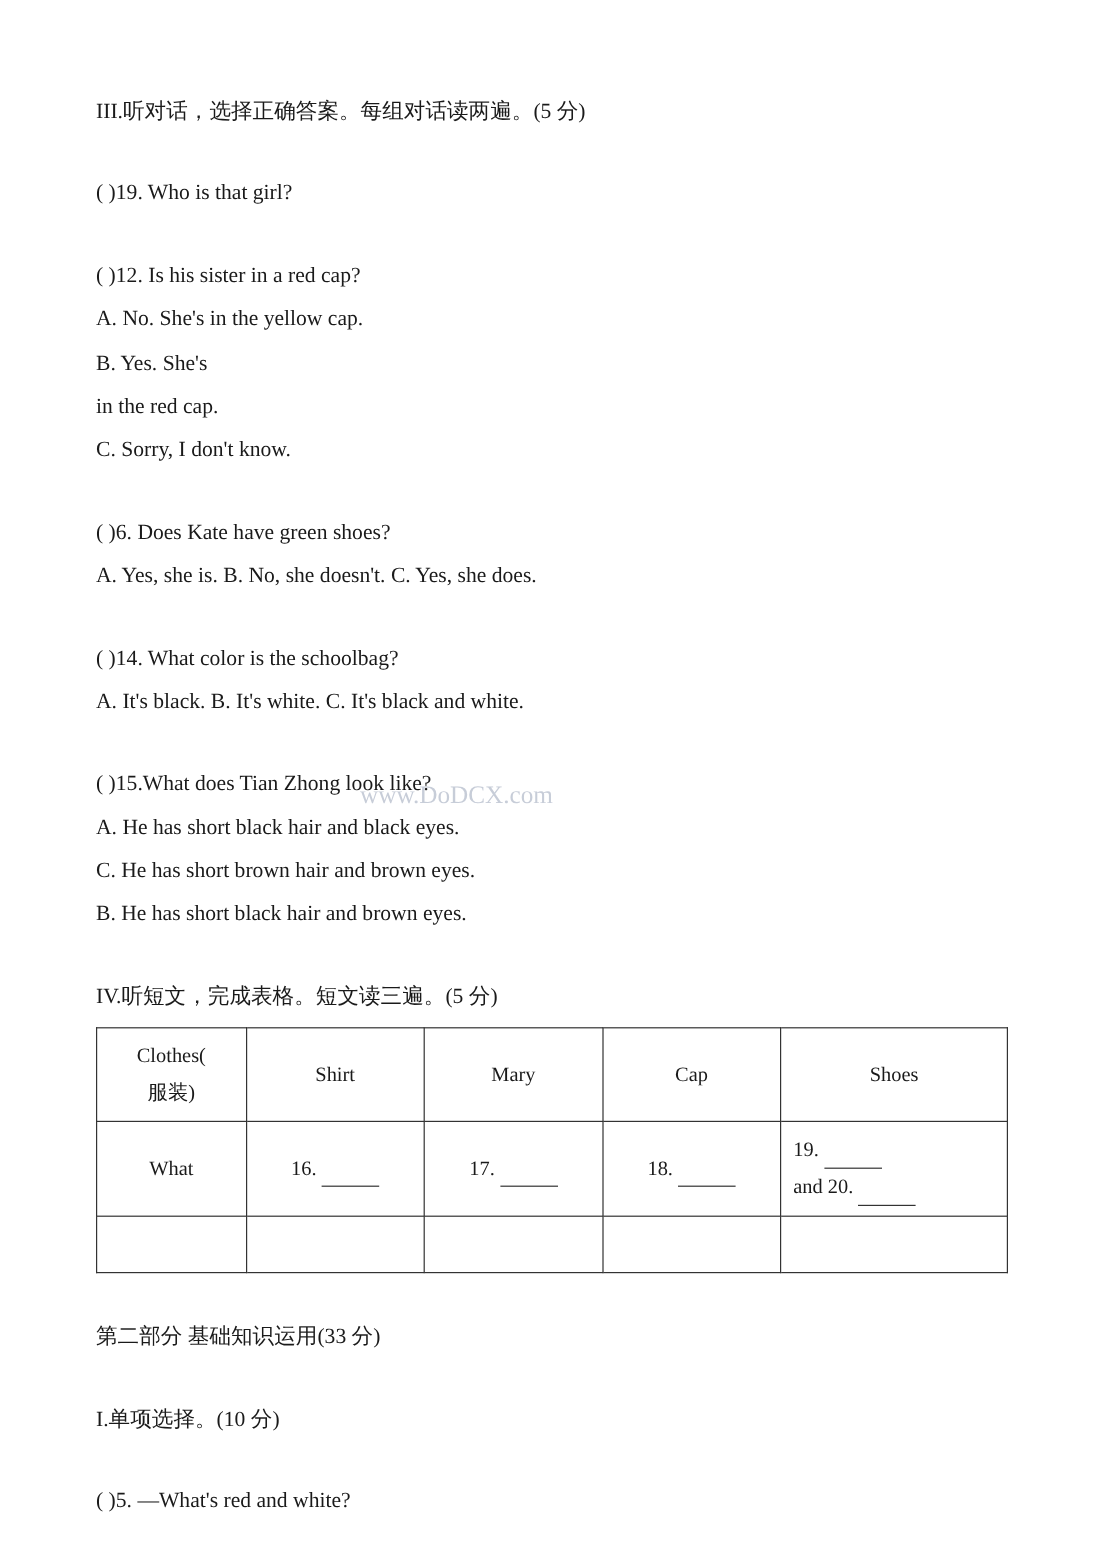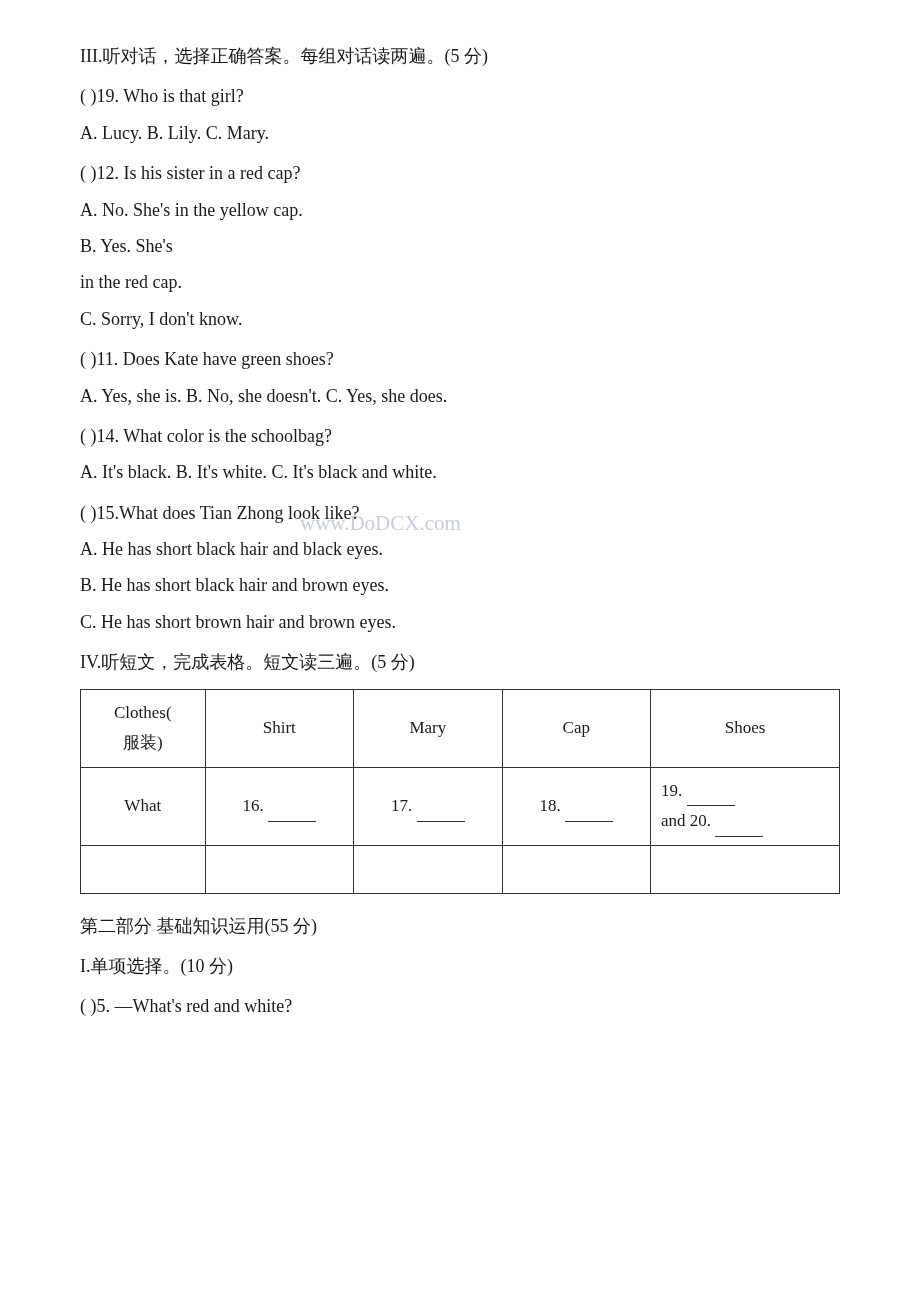--- a/index.html
+++ b/index.html
@@ -12,20 +12,21 @@
       font-family: "SimSun", "宋体", serif;
       font-size: 18px;
       color: #1a1a1a;
       width: 920px;
       min-height: 1302px;
       padding: 40px 80px;
       line-height: 1.8;
     }
     .section {
       margin-bottom: 8px;
+      margin-top: 36px;
     }
     .line {
       margin-bottom: 4px;
       display: block;
     }
     .watermark {
       color: #b0b8c8;
       font-size: 16px;
       opacity: 0.7;
       pointer-events: none;
@@ -63,49 +64,48 @@
 <body>
 
 <div>
 
   <div class="section">
     <span class="line">III.听对话，选择正确答案。每组对话读两遍。(5 分)</span>
   </div>
 
   <div class="section">
     <span class="line">( )19. Who is that girl?</span>
-    <span class="line">A. Lucy.    B. Lily.    C. Mary.</span>
   </div>
 
   <div class="section">
     <span class="line">( )12. Is his sister in a red cap?</span>
     <span class="line">A. No. She's in the yellow cap.</span>
     <span class="line">B. Yes. She's</span>
     <span class="line"> in the red cap.</span>
     <span class="line">C. Sorry, I don't know.</span>
   </div>
 
   <div class="section">
-    <span class="line">( )11. Does Kate have green shoes?</span>
+    <span class="line">( )6. Does Kate have green shoes?</span>
     <span class="line">A. Yes, she is.    B. No, she doesn't.    C. Yes, she does.</span>
   </div>
 
   <div class="section">
     <span class="line">( )14. What color is the schoolbag?</span>
     <span class="line">A. It's black.    B. It's white.    C. It's black and white.</span>
   </div>
 
   <div class="section">
     <span class="line" style="position:relative;">
       <span>( )15.What does Tian Zhong look like?</span>
       <span class="watermark" style="position:absolute; left:220px; top:8px; font-size:21px;">www.DoDCX.com</span>
     </span>
     <span class="line">A. He has short black hair and black eyes.</span>
+    <span class="line">C. He has short brown hair and brown eyes.</span>
     <span class="line">B. He has short black hair and brown eyes.</span>
-    <span class="line">C. He has short brown hair and brown eyes.</span>
   </div>
 
   <div class="section">
     <span class="line">IV.听短文，完成表格。短文读三遍。(5 分)</span>
   </div>
 
   <table>
     <tbody>
         <tr>
       <td class="table-header-cell">Clothes(<br>服装)</td>
@@ -128,21 +128,21 @@
       <td>&nbsp;</td>
       <td>&nbsp;</td>
       <td>&nbsp;</td>
       <td>&nbsp;</td>
       <td>&nbsp;</td>
     </tr>
   </tbody>
     </table>
 
   <div class="section">
-    <span class="line">第二部分 基础知识运用(55 分)</span>
+    <span class="line">第二部分 基础知识运用(33 分)</span>
   </div>
 
   <div class="section">
     <span class="line">I.单项选择。(10 分)</span>
   </div>
 
 
   <div class="section">
     <span class="line">( )5. —What's red and white?</span>
   </div>

